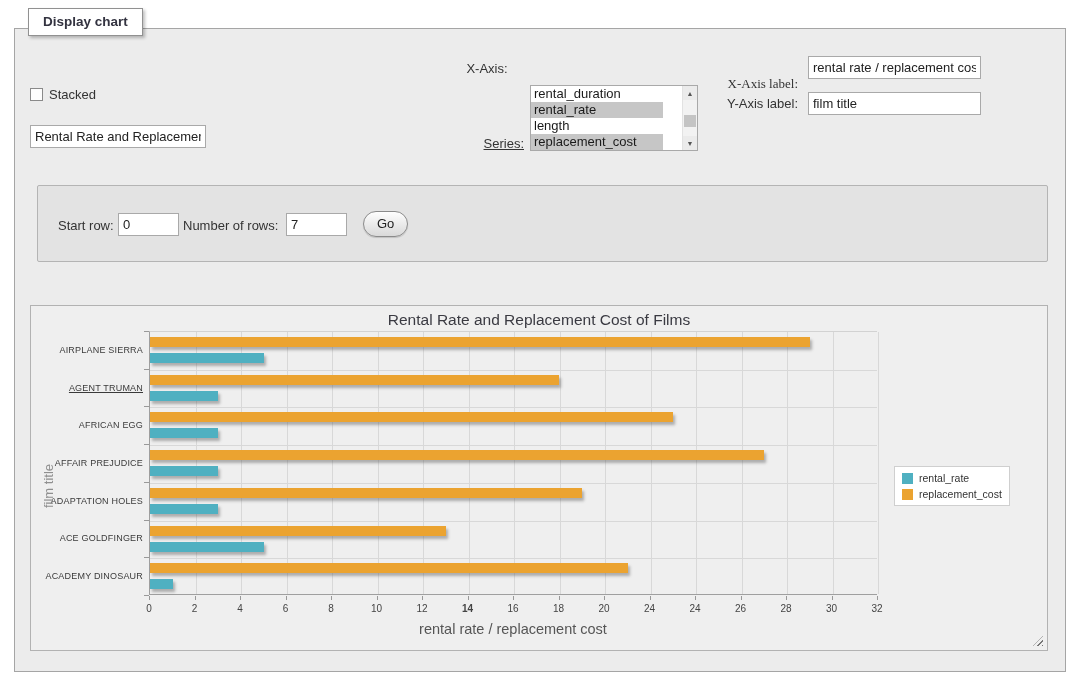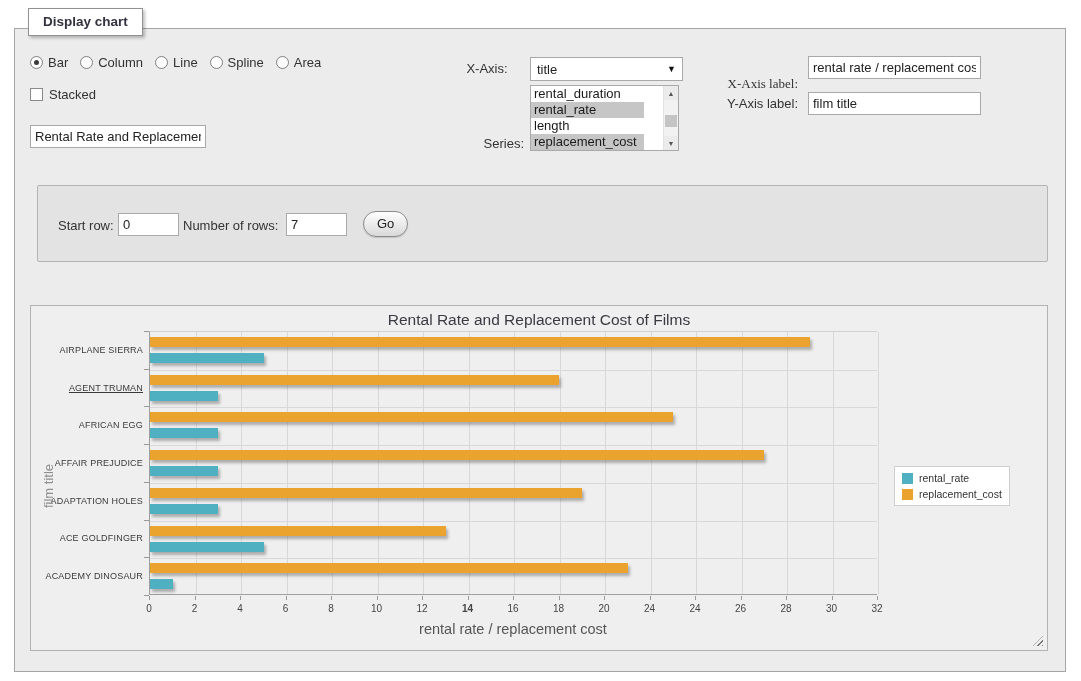--- a/index.html
+++ b/index.html
@@ -32,21 +32,21 @@
   .ti { position:absolute; border:1px solid #a9a9a9; background:#fff; font-family:"Liberation Sans",sans-serif;
         font-size:13px; color:#222; padding:2px 4px; height:23px; }
 
   
   .sel { position:absolute; left:530px; top:57px; width:153px; height:24px; background:#fff;
          border:1px solid #a9a9a9; display:flex; align-items:center; justify-content:space-between;
          padding:0 6px; font-size:13px; color:#222; }
   .sel .arrow { font-size:9px; color:#111; }
 
   
-  .listbox { position:absolute; left:530px; top:85px; width:149px; height:66px; background:#fff;
+  .listbox { position:absolute; left:530px; top:85px; width:168px; height:66px; background:#fff;
              border:1px solid #a9a9a9; display:flex;gap:19px; }
   .opts { flex:1; overflow:hidden; }
   .opt { height:16px; line-height:16px; font-size:13px; color:#1a1a1a; padding-left:3px; white-space:nowrap; }
   .opt.selected { background:#c6c6c6; }
   .sb { width:15px; background:#f2f2f2; display:flex; flex-direction:column; border-left:1px solid #e2e2e2; }
   .sb-btn { height:14px; display:flex; align-items:center; justify-content:center;
             font-size:7px; color:#555; background:#ebebeb; }
   .sb-track { flex:1; position:relative; }
   .sb-thumb { position:absolute; left:1px; right:1px; top:42%; height:34%; background:#c4c4c4; }
 
@@ -84,57 +84,31 @@
                    background:repeating-linear-gradient(-45deg,#777 0 1px,transparent 1px 3.4px);
                    clip-path:polygon(100% 0,100% 100%,0 100%); }
 </style>
 </head>
 <body>
 
 <div id="stage">
   <div class="fieldset"></div>
   <div class="legend-box">Display chart</div>
 
-  <div class="radio-row" id="radio-row">
-      <div class="radio-item">
-        <div class="rb on"></div>
-        <div>Bar</div>
-      </div>
-      <div class="radio-item">
-        <div class="rb"></div>
-        <div>Column</div>
-      </div>
-      <div class="radio-item">
-        <div class="rb"></div>
-        <div>Line</div>
-      </div>
-      <div class="radio-item">
-        <div class="rb"></div>
-        <div>Spline</div>
-      </div>
-      <div class="radio-item">
-        <div class="rb"></div>
-        <div>Area</div>
-      </div>
-    </div>
 
   <div class="check-row">
     <span class="cb"></span>
     <span>Stacked</span>
   </div>
 
   <input class="ti" style="left: 30px; top: 125px; width: 176px;" value="Rental Rate and Replacement Cost of Films">
 
   <span class="lbl r" style="left:450px; top:61px; width:74px;text-align:center;">X-Axis:</span>
-  <div class="sel">
-    <span>title</span>
-    <span class="arrow">▼</span>
-  </div>
-
-  <span class="lbl r" style="left:450px; top:136px; width:74px;">Series:</span>
+
+  <span class="lbl r" style="left:450px; top:136px; width:74px;text-decoration:underline;">Series:</span>
   <div class="listbox">
     <div class="opts" id="series-opts">
         <div class="opt">rental_duration</div>
         <div class="opt selected">rental_rate</div>
         <div class="opt">length</div>
         <div class="opt selected">replacement_cost</div>
       </div>
     <div class="sb">
       <div class="sb-btn">▲</div>
       <div class="sb-track">

